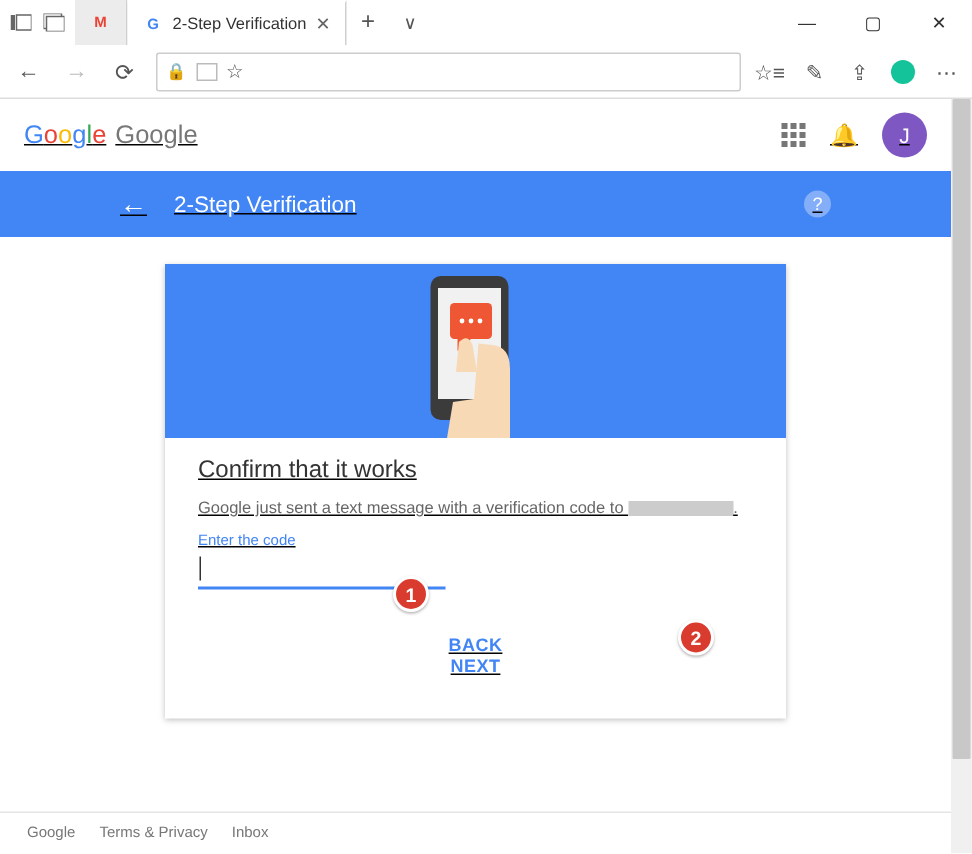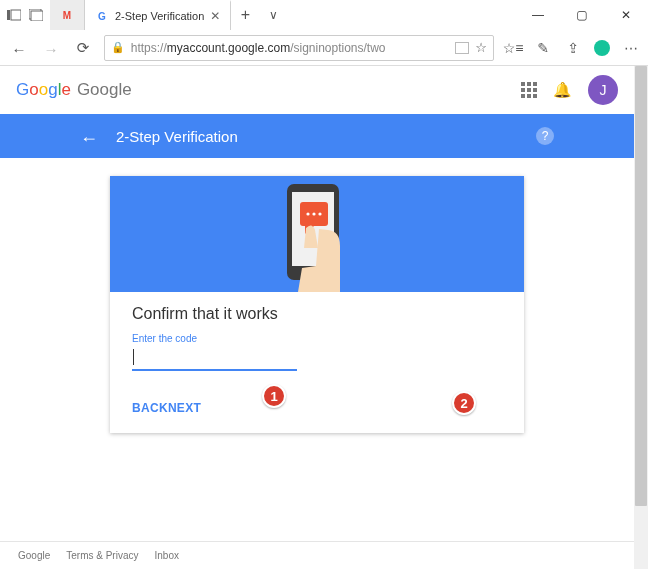--- a/index.html
+++ b/index.html
@@ -30,21 +30,21 @@
   .url-box .url { flex: 1; white-space: nowrap; overflow: hidden; }
   .url-box .url .proto { color: #888; }
   .url-box .url .host { color: #333; }
   .url-box .star { color: #555; font-size: 13px; }
   .addr-right { display: flex; gap: 12px; align-items: center; }
   .addr-icon { width: 18px; height: 18px; display: flex; align-items: center; justify-content: center; color: #555; font-size: 14px; }
   .grammarly { width: 16px; height: 16px; border-radius: 50%; background: #15c39a; }
 
   
   .content { position: relative; height: calc(569px - 30px - 36px); overflow: hidden; background: #fff; }
-  .scrollable { width: calc(100% - 14px); height: 100%; }
+  .scrollable { width: calc(100% - 14px); height: 100%; text-decoration: underline; }
   .fake-scrollbar { position: absolute; right: 0; top: 0; width: 14px; height: 100%; background: #f0f0f0; }
   .fake-thumb { position: absolute; right: 1px; top: 0; width: 12px; height: 440px; background: #c8c8c8; border-radius: 1px; }
 
   .gheader { height: 48px; display: flex; align-items: center; padding: 0 16px; }
   .glogo { display: flex; align-items: baseline; gap: 6px; font-size: 17px; }
   .glogo .google span:nth-child(1){color:#4285F4}
   .glogo .google span:nth-child(2){color:#EA4335}
   .glogo .google span:nth-child(3){color:#FBBC05}
   .glogo .google span:nth-child(4){color:#4285F4}
   .glogo .google span:nth-child(5){color:#34A853}
@@ -66,21 +66,21 @@
   .illus { height: 116px; background: #4285F4; display: flex; align-items: center; justify-content: center; overflow: hidden; }
   .card-body { padding: 13px 22px 16px; position: relative; }
   .card-title { font-size: 16px; color: #333; margin-bottom: 10px; }
   .desc { font-size: 11px; color: #666; margin-bottom: 10px; }
   .redacted { display: inline-block; background: #ccc; color: #ccc; width: 70px; height: 10px; vertical-align: middle; }
   .field-label { font-size: 10px; color: #4285F4; margin-bottom: 4px; }
   .code-input { width: 165px; border: none; border-bottom: 2px solid #4285F4; font-size: 13px; padding: 2px 1px 4px; outline: none; }
   .caret-fake { border-left: 1.5px solid #333; height: 16px; display: inline-block; }
   .resend-row { margin-top: 26px; font-size: 11px; color: #666; }
   .resend-row a { color: #4285F4; text-decoration: none; }
-  .card-footer { display: flex; align-items: center; padding: 14px 22px 18px; }
+  .card-footer { display: flex; align-items: center; padding: 14px 22px 28px; flex-direction: column; }
   .btn-flat { font-size: 12px; font-weight: bold; color: #4285F4; letter-spacing: 0.3px; }
   .step { flex: 1; text-align: center; font-size: 11px; color: #666; }
 
   .marker { position: absolute; width: 24px; height: 24px; border-radius: 50%; background: #d93c2e; border: 2px solid #fff; box-shadow: 0 1px 2px rgba(0,0,0,0.3); color: #fff; display: flex; align-items: center; justify-content: center; font-size: 13px; font-weight: bold; z-index: 10; }
 
   .footer { position: absolute; bottom: 0; left: 0; right: 14px; border-top: 1px solid #e5e5e5; padding: 8px 18px; display: flex; gap: 16px; font-size: 10px; color: #777; background: #fff; }
 
   .reading-icon { width: 14px; height: 12px; border: 1px solid #bbb; display: inline-block; }
 </style>
 </head>
@@ -119,23 +119,20 @@
     <div class="win-btn">✕</div>
   </div>
 </div>
 
 <div class="addrbar">
   <div class="nav-btn">←</div>
   <div class="nav-btn disabled">→</div>
   <div class="nav-btn">⟳</div>
   <div class="url-box">
     <span class="lock">🔒</span>
-    <span class="url">
-      <span class="proto">https://</span><span class="host">myaccount.google.com</span><span class="proto">/signinoptions/two</span>
-    </span>
     <span class="reading-icon"></span>
     <span class="star">☆</span>
   </div>
   <div class="addr-right">
     <div class="addr-icon">☆≡</div>
     <div class="addr-icon">✎</div>
     <div class="addr-icon">⇪</div>
     <div class="grammarly"></div>
     <div class="addr-icon">⋯</div>
   </div>
@@ -186,20 +183,23 @@
             <circle cx="66" cy="38" r="1.6" fill="#fff"></circle>
             <circle cx="72" cy="38" r="1.6" fill="#fff"></circle>
             <circle cx="78" cy="38" r="1.6" fill="#fff"></circle>
             <polygon points="63,50 63,58 72,50" fill="#ef5734"></polygon>
             <path d="M 98 116 L 98 70 Q 98 55 86 54 L 77 53 L 74 90 L 60 92 L 56 116 Z" fill="#f7d9b6"></path>
             <path d="M 73 54 Q 70 46 64 52 L 62 72 L 76 72 Z" fill="#f7d9b6"></path>
           </svg>
         </div>
         <div class="card-body">
           <div class="card-title">Confirm that it works</div>
+          <div class="desc">
+            <span>Google just sent a text message with a verification code to </span><span class="redacted"></span>.
+          </div>
           <div class="field-label">Enter the code</div>
           <div style="position:relative;width:165px;">
             <input class="code-input" type="text" value="" style="">
             <span class="caret-fake" style="position:absolute;left:1px;top:1px;"></span>
           </div>
           <div class="marker" style="left:152px;top:92px;">1</div>
         </div>
         <div class="card-footer" style="position:relative;">
           <span class="btn-flat">BACK</span>
           <span class="btn-flat">NEXT</span>

